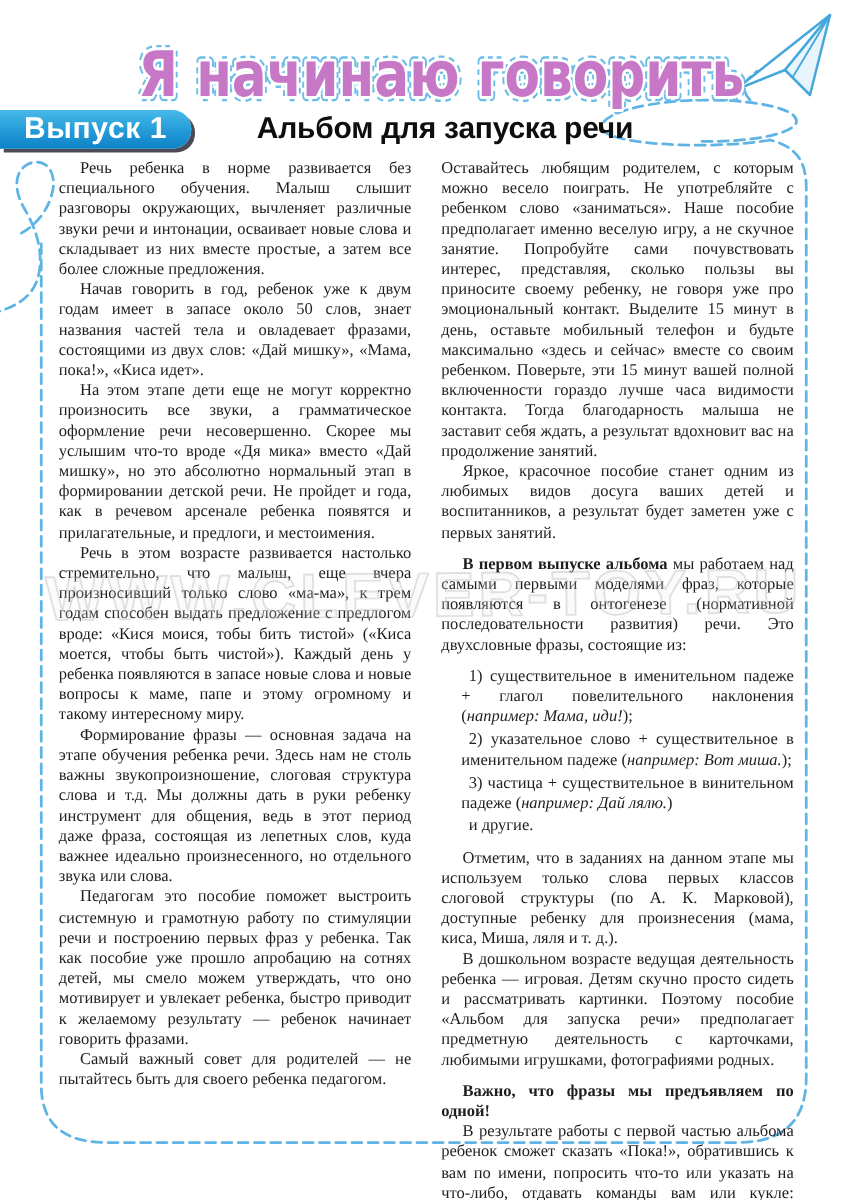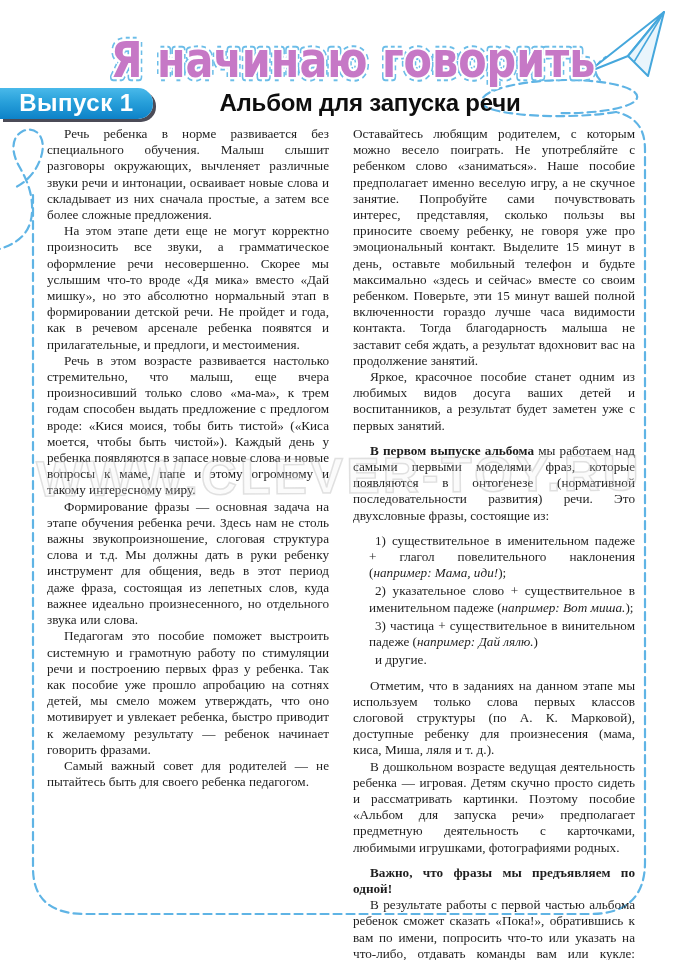--- a/index.html
+++ b/index.html
@@ -19,21 +19,21 @@
 
   
   .issue-badge{position:absolute;top:88px;left:0;width:153px;height:31px;z-index:2;
      background:linear-gradient(180deg,#49b9ea 0%,#28a0da 45%,#0d82c8 100%);
      border-radius:0 15px 15px 0;
      box-shadow:3px 3px 0 #4b4b57;
      color:#ffffff;font-family:"Liberation Sans", sans-serif;font-weight:bold;
      font-size:24px;line-height:30px;text-align:center;letter-spacing:.5px;}
 
   
-  .subtitle{position:absolute;top:89px;left:175px;width:390px;z-index:2;
+  .subtitle{position:absolute;top:89px;left:161px;width:390px;z-index:2;
      font-family:"Liberation Sans", sans-serif;font-weight:bold;font-size:24px;
      color:#0e0e0e;text-align:center;letter-spacing:-0.2px;}
 
   
   .watermark{position:absolute;top:447px;left:34px;width:610px;z-index:4;
      font-family:"Liberation Sans", sans-serif;font-weight:bold;font-size:50px;
      letter-spacing:3px;white-space:nowrap;text-align:center;
      color:rgba(235,235,235,0.22);-webkit-text-stroke:1.5px rgba(140,140,140,0.25);
      transform:rotate(-0.6deg);pointer-events:none;}
 
@@ -76,21 +76,22 @@
   <div class="issue-badge">
     <span>Выпуск 1</span>
   </div>
 
   <div class="subtitle">Альбом для запуска речи</div>
 
   <div class="watermark">WWW.CLEVER-TOY.RU</div>
 
   <div class="columns">
     <div class="col" id="col-left">
-        <p class="para"><span>Речь ребенка в норме развивается без специального обучения. Малыш слышит разговоры окружающих, вычленяет различные звуки речи и интонации, осваивает новые слова и складывает из них сначала простые, а затем все более сложные предложения.</span></p>
+        <p class="para"><span>Речь ребенка в норме развивается без специального обучения. Малыш слышит разговоры окружающих, вычленяет различные звуки речи и интонации, осваивает новые слова и складывает из них вместе простые, а затем все более сложные предложения.</span></p>
+        <p class="para"><span>Начав говорить в год, ребенок уже к двум годам имеет в запасе около 50 слов, знает названия частей тела и овладевает фразами, состоящими из двух слов: «Дай мишку», «Мама, пока!», «Киса идет».</span></p>
         <p class="para"><span>На этом этапе дети еще не могут корректно произносить все звуки, а грамматическое оформление речи несовершенно. Скорее мы услышим что-то вроде «Дя мика» вместо «Дай мишку», но это абсолютно нормальный этап в формировании детской речи. Не пройдет и года, как в речевом арсенале ребенка появятся и прилагательные, и предлоги, и местоимения.</span></p>
         <p class="para"><span>Речь в этом возрасте развивается настолько стремительно, что малыш, еще вчера произносивший только слово «ма-ма», к трем годам способен выдать предложение с предлогом вроде: «Кися моися, тобы бить тистой» («Киса моется, чтобы быть чистой»). Каждый день у ребенка появляются в запасе новые слова и новые вопросы к маме, папе и этому огромному и такому интересному миру.</span></p>
         <p class="para"><span>Формирование фразы — основная задача на этапе обучения ребенка речи. Здесь нам не столь важны звукопроизношение, слоговая структура слова и т.д. Мы должны дать в руки ребенку инструмент для общения, ведь в этот период даже фраза, состоящая из лепетных слов, куда важнее идеально произнесенного, но отдельного звука или слова.</span></p>
         <p class="para"><span>Педагогам это пособие поможет выстроить системную и грамотную работу по стимуляции речи и построению первых фраз у ребенка. Так как пособие уже прошло апробацию на сотнях детей, мы смело можем утверждать, что оно мотивирует и увлекает ребенка, быстро приводит к желаемому результату — ребенок начинает говорить фразами.</span></p>
         <p class="para"><span>Самый важный совет для родителей — не пытайтесь быть для своего ребенка педагогом.</span></p>
       </div>
     <div class="col" id="col-right">
         <p class="para noindent"><span>Оставайтесь любящим родителем, с которым можно весело поиграть. Не употребляйте с ребенком слово «заниматься». Наше пособие предполагает именно веселую игру, а не скучное занятие. Попробуйте сами почувствовать интерес, представляя, сколько пользы вы приносите своему ребенку, не говоря уже про эмоциональный контакт. Выделите 15 минут в день, оставьте мобильный телефон и будьте максимально «здесь и сейчас» вместе со своим ребенком. Поверьте, эти 15 минут вашей полной включенности гораздо лучше часа видимости контакта. Тогда благодарность малыша не заставит себя ждать, а результат вдохновит вас на продолжение занятий.</span></p>
         <p class="para"><span>Яркое, красочное пособие станет одним из любимых видов досуга ваших детей и воспитанников, а результат будет заметен уже с первых занятий.</span></p>
         <p class="para gap"><span class="b">В первом выпуске альбома</span><span> мы работаем над самыми первыми моделями фраз, которые появляются в онтогенезе (нормативной последовательности развития) речи. Это двухсловные фразы, состоящие из:</span></p>

